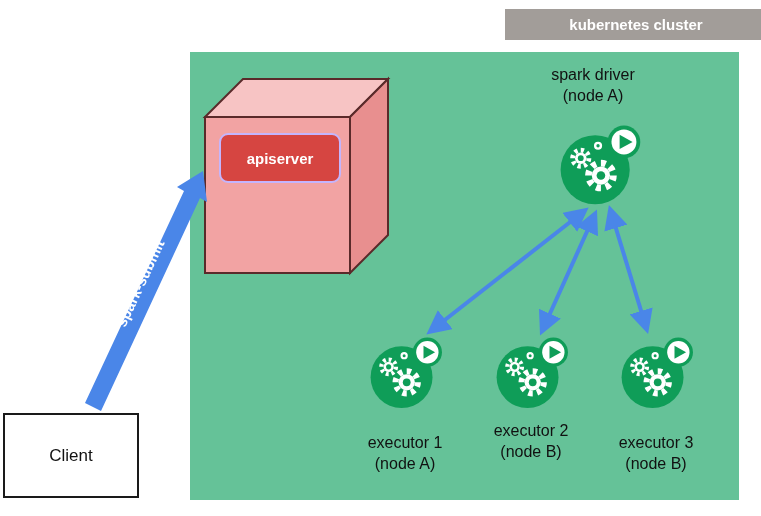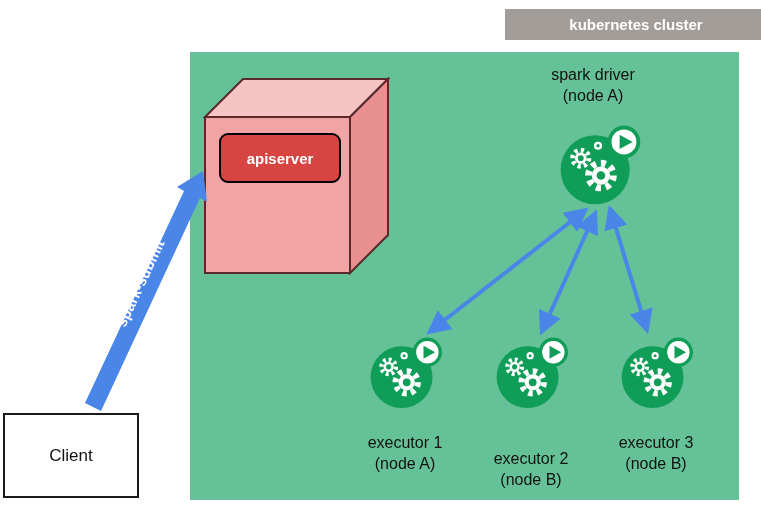--- a/index.html
+++ b/index.html
@@ -12,33 +12,33 @@
     background:#65c298;z-index:1;
   }
   .cluster-label{
     position:absolute;left:505px;top:9px;width:262px;height:31px;
     background:#a29d99;color:#ffffff;font-weight:bold;font-size:15px;
     display:flex;align-items:center;justify-content:center;z-index:3;
   }
   .svg-layer{position:absolute;left:0;top:0;width:761px;height:516px;z-index:2;pointer-events:none;}
   .red-box{
     position:absolute;width:118px;height:46px;background:#d64541;
-    border:2px solid #000000;border-radius:9px;color:#ffffff;
+    border:2px solid #c4b5fd;border-radius:9px;color:#ffffff;
     font-weight:bold;font-size:15px;display:flex;align-items:center;
     justify-content:center;z-index:3;
   }
   .box-apiserver{left:219px;top:133px;}
   .box-scheduler{left:219px;top:206px;}
   .diagram-label{
     position:absolute;z-index:3;text-align:center;font-size:16px;
     color:#111111;line-height:21px;
   }
   .driver-label{left:513px;top:64px;width:160px;}
   .exec-label-1{left:335px;top:432px;width:140px;}
-  .exec-label-2{left:461px;top:448px;width:140px;}
+  .exec-label-2{left:461px;top:420px;width:140px;}
   .exec-label-3{left:586px;top:432px;width:140px;}
   .spark-icon{position:absolute;z-index:3;}
   .spark-icon svg{width:100%;height:100%;display:block;}
   .driver-icon{left:551px;top:116px;width:96px;height:96px;}
   .exec-icon{width:86px;height:86px;top:329px;}
   .exec-icon-1{left:362px;}
   .exec-icon-2{left:488px;}
   .exec-icon-3{left:613px;}
   .client-box{
     position:absolute;left:3px;top:413px;width:132px;height:81px;

